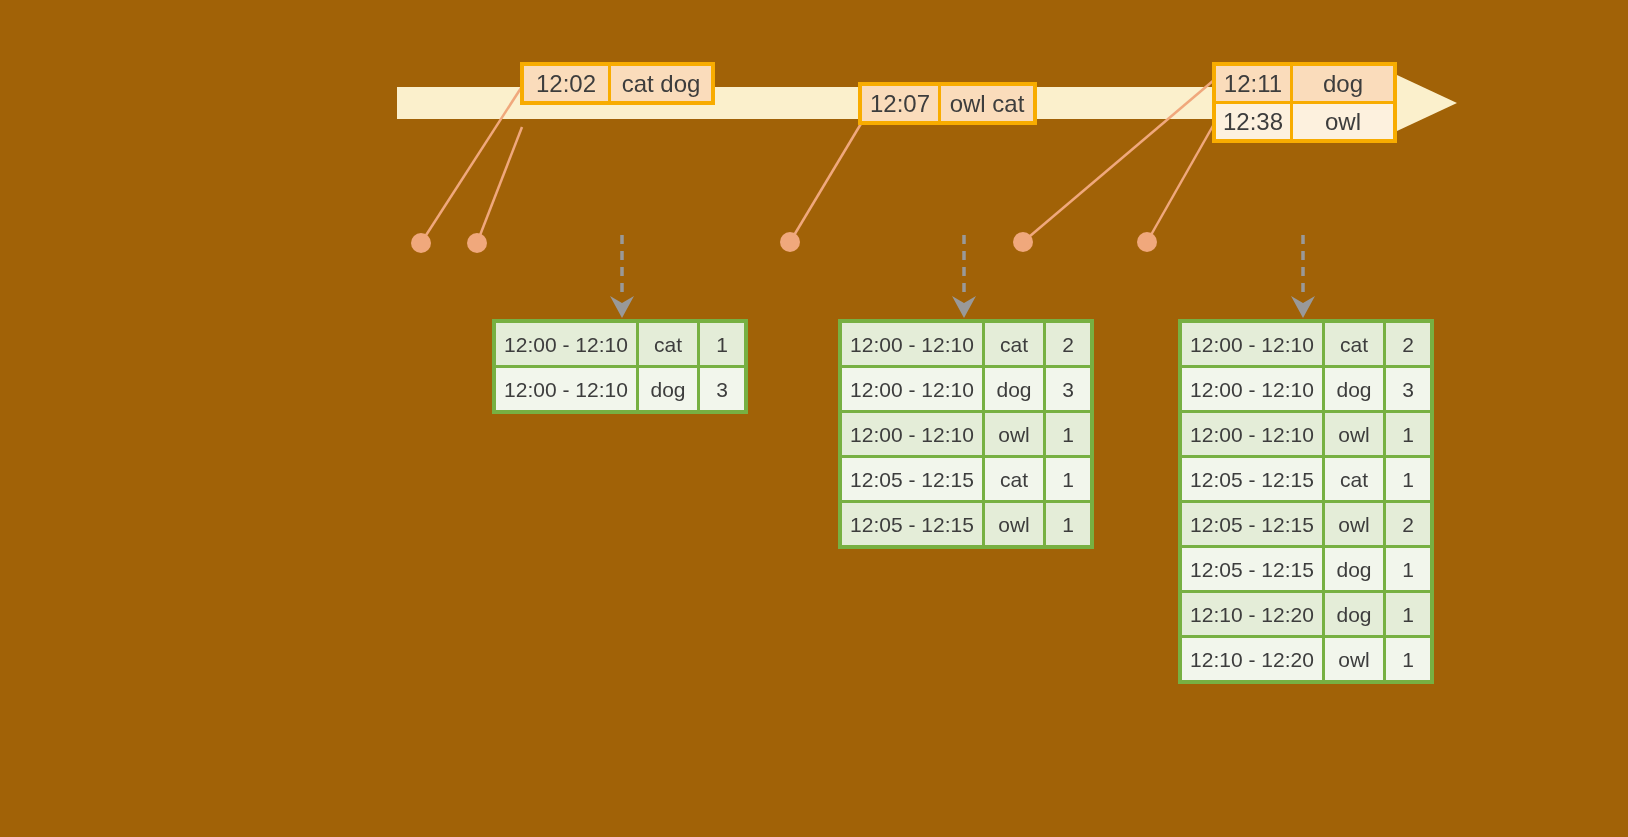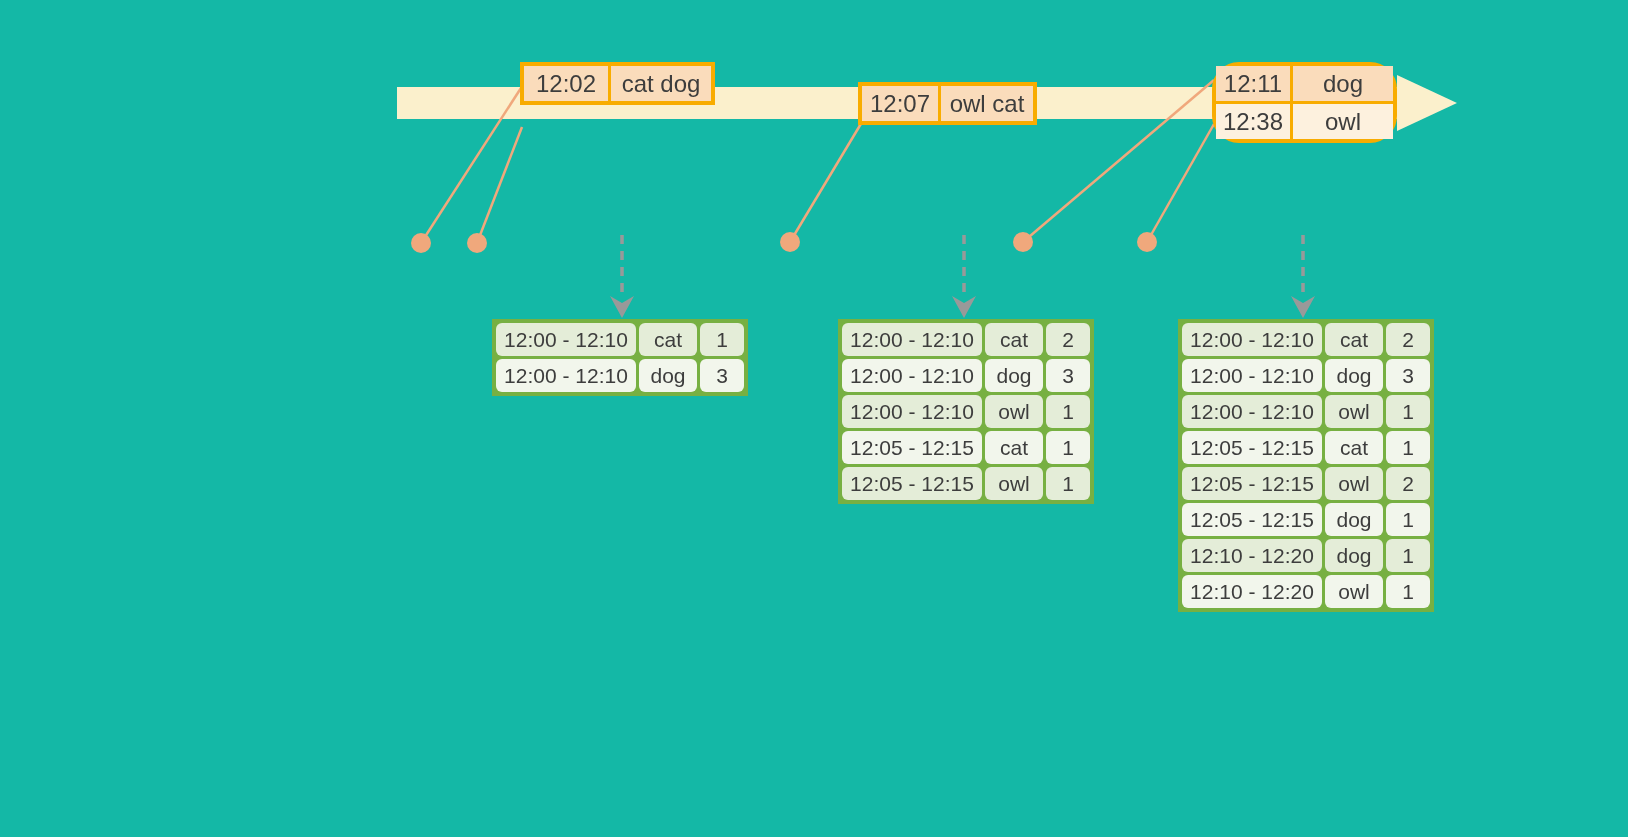--- a/index.html
+++ b/index.html
@@ -1,18 +1,18 @@
 <!DOCTYPE html>
 <html><head>
 <meta charset="utf-8">
 <style>
   html,body { margin:0; padding:0; background:#000; }
   #canvas {
     position:relative; width:1628px; height:837px; overflow:hidden;
-    background:#14b8a6;
+    background:#a16207;
     font-family:"Liberation Sans","DejaVu Sans",sans-serif;
     color:#3d3d3d;
   }
   #overlay { position:absolute; left:0; top:0; z-index:1; }
 
   
   .etable {
     position:absolute; z-index:2;
     display:flex; flex-direction:column; gap:3px;
     background:#F8AC00; border:4px solid #F8AC00;
@@ -22,32 +22,32 @@
   .etable-2 .erow { grid-template-columns:76px 92px;border-radius:13px; }
   .etable-3 .erow { grid-template-columns:74px 100px; }
   .etable .cell {
     height:35px; display:flex; align-items:center; justify-content:center;
     font-size:24px; line-height:1;
   }
   .etable .erow:nth-of-type(odd)  .cell { background:#FADCBB; }
   .etable .erow:nth-of-type(even) .cell { background:#FDF1DE; }
   #etable1 { left:520px;  top:62px; }
   #etable2 { left:858px;  top:82px; }
-  #etable3 { left:1212px; top:62px;border-radius:27px; }
+  #etable3 { left:1212px; top:62px; }
 
   
   .rtable {
     position:absolute; z-index:2;
     display:flex; flex-direction:column; gap:3px;
     background:#77B042; border:4px solid #77B042;
   }
   .rrow { display:grid; grid-template-columns:140px 58px 44px; gap:3px; }
   .rtable .cell {
-    height:33px; display:flex; align-items:center; justify-content:center;
-    font-size:21px; line-height:1;border-radius:6px;
+    height:42px; display:flex; align-items:center; justify-content:center;
+    font-size:21px; line-height:1;
   }
   .rtable .rrow:nth-of-type(odd)  .cell { background:#E4EDD8; }
   .rtable .rrow:nth-of-type(even) .cell { background:#F2F6EC; }
   #rtable1 { left:492px;  top:319px; }
   #rtable2 { left:838px;  top:319px; }
   #rtable3 { left:1178px; top:319px; }
 
   
   .connector { stroke-width:2.5; fill:none; }
   .trigger-line { stroke-width:3.5; stroke-dasharray:9 7; fill:none; }

